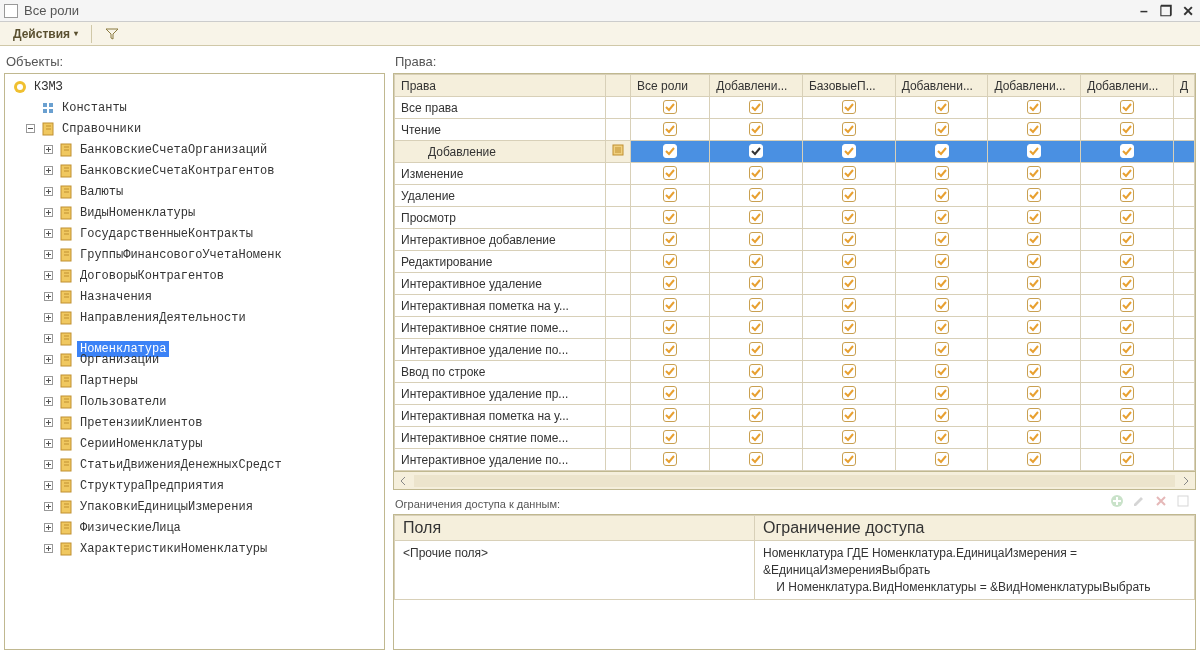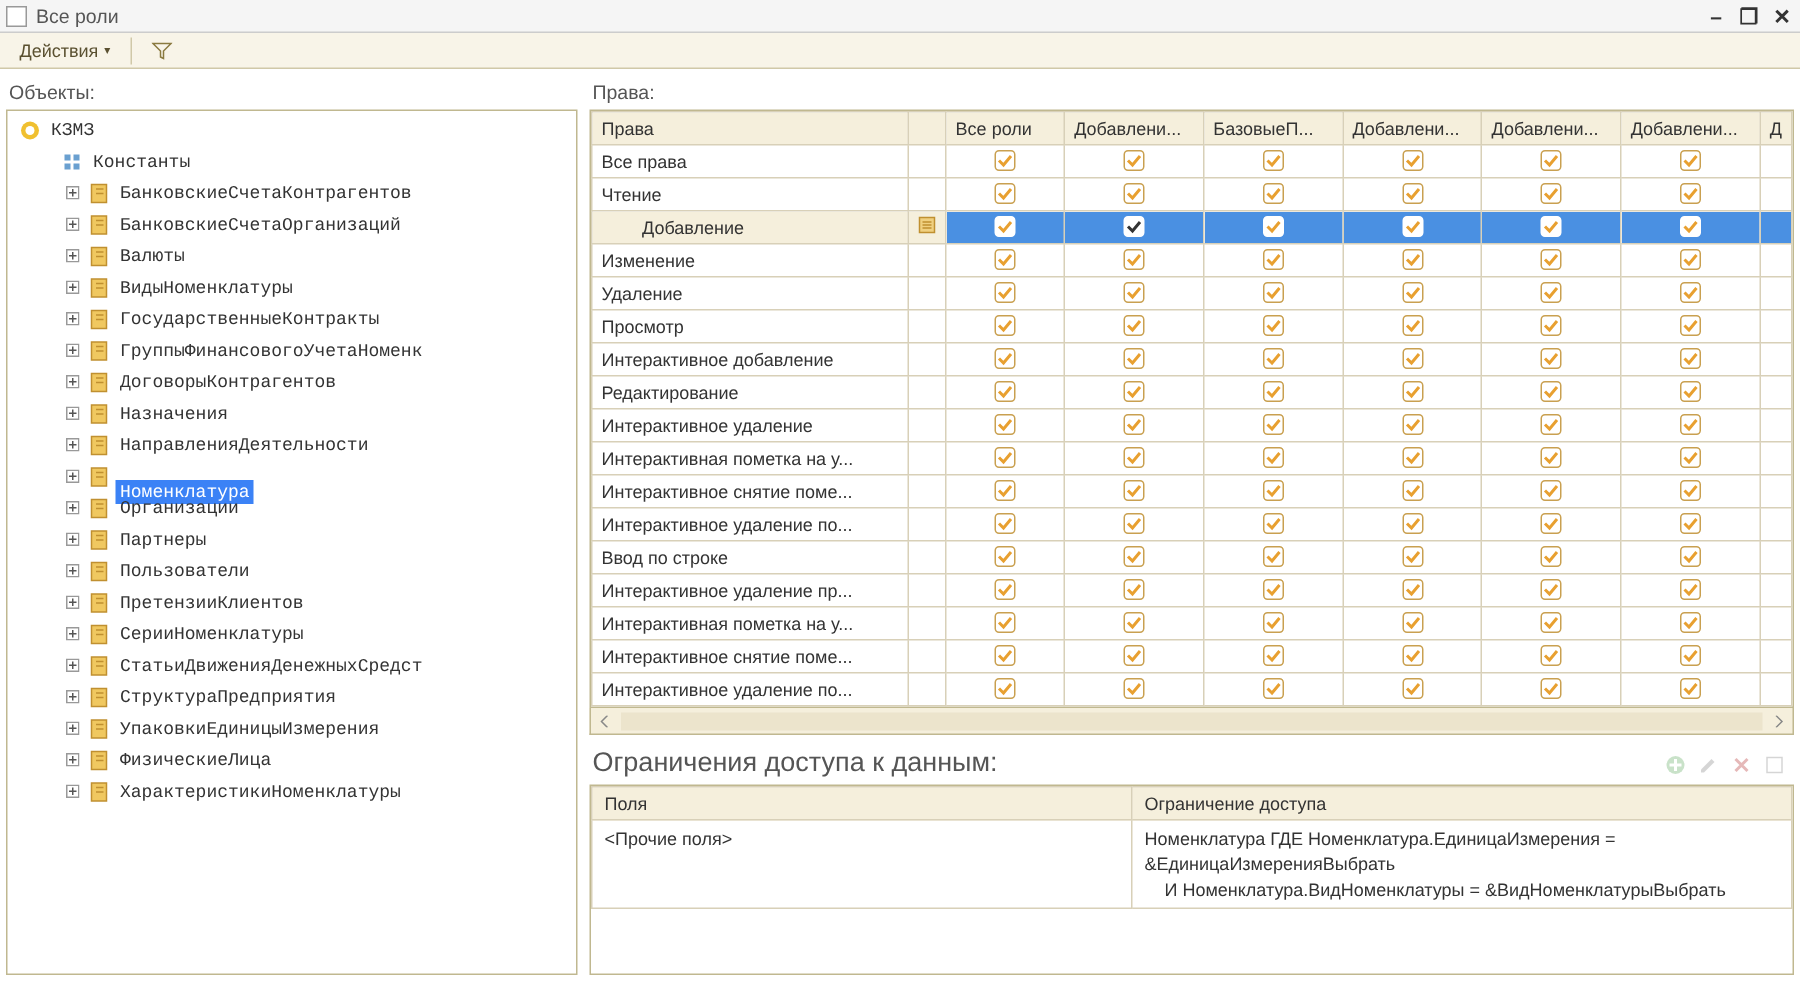--- a/index.html
+++ b/index.html
@@ -5,21 +5,21 @@
 * { box-sizing: border-box; margin: 0; padding: 0; }
 body { font-family: Arial, sans-serif; font-size: 12px; background: #fff; color: #333; width: 1200px; height: 654px; overflow: hidden; }
 
 .titlebar { height: 22px; background: #f5f5f5; border-bottom: 1px solid #ccc; display: flex; align-items: center; padding: 0 4px; }
 .titlebar-icon { width: 14px; height: 14px; background: #fff; border: 1px solid #999; margin-right: 6px; }
 .titlebar-title { flex: 1; font-size: 13px; color: #555; }
 .titlebar-btns { display: flex; gap: 6px; }
 .titlebar-btn { width: 16px; height: 16px; display: flex; align-items: center; justify-content: center; font-size: 14px; color: #333; cursor: pointer; font-weight: bold; }
 
 .toolbar { height: 24px; background: #f8f4e8; border-bottom: 1px solid #d0c8a8; display: flex; align-items: center; padding: 0 6px; gap: 6px; }
-.toolbar-btn { padding: 2px 6px; font-size: 12px; color: #5a5030; cursor: pointer; display: flex; align-items: center; gap: 2px; border: 1px solid transparent; }
+.toolbar-btn { padding: 2px 6px; font-size: 12px; color: #5a5030; cursor: pointer; display: flex; align-items: center; gap: 2px; border: 1px solid transparent; font-weight: bold; }
 .toolbar-sep { width: 1px; height: 18px; background: #d0c8a8; }
 
 .main { display: flex; height: calc(654px - 46px); }
 
 .left-pane { width: 385px; display: flex; flex-direction: column; padding: 4px 0 4px 4px; }
 .section-label { font-size: 13px; color: #555; padding: 4px 2px; }
 .tree { border: 1px solid #c0b890; background: #fff; flex: 1; overflow: auto; padding: 2px 0; }
 .tree-node { display: flex; align-items: center; height: 21px; padding-left: 4px; white-space: nowrap; font-family: Liberation Mono, monospace; }
 .tree-toggle { width: 14px; height: 14px; display: flex; align-items: center; justify-content: center; cursor: pointer; }
 .tree-toggle svg { width: 9px; height: 9px; }
@@ -43,27 +43,27 @@
 table.rights tr.selected-row td.chk-cell.first-col { background: #f5efdc !important; }
 
 .chk { width: 14px; height: 14px; border: 1px solid #c9a050; border-radius: 3px; display: inline-flex; align-items: center; justify-content: center; background: #fff; }
 .chk.orange svg { stroke: #e8a030; }
 .selected-row .chk { border-color: #fff; }
 
 .hscroll { height: 18px; border: 1px solid #c0b890; border-top: none; background: #f5efdc; display: flex; align-items: center; }
 .hscroll-btn { width: 18px; height: 16px; display: flex; align-items: center; justify-content: center; cursor: pointer; }
 .hscroll-track { flex: 1; height: 12px; background: #ece4cc; margin: 0 2px; position: relative; }
 
-.restrict-label { font-size: 18px; color: #555; padding: 8px 2px 4px; }
+.restrict-label { font-size: 11px; color: #555; padding: 8px 2px 4px; }
 .restrict-toolbar { display: flex; justify-content: flex-end; gap: 4px; padding: 0 4px 4px; }
 .restrict-icon { width: 18px; height: 18px; display: flex; align-items: center; justify-content: center; opacity: 0.4; }
 
 .restrict-table-wrap { border: 1px solid #c0b890; flex: 1; background: #fff; overflow: hidden; }
 table.restrict { border-collapse: collapse; width: 100%; table-layout: fixed; }
-table.restrict th { background: #f5efdc; text-align: left; padding: 3px 8px; border: 1px solid #d8d0b8; font-weight: normal; font-size: 12px; height: 22px; }
+table.restrict th { background: #f5efdc; text-align: left; padding: 3px 8px; border: 1px solid #d8d0b8; font-weight: normal; font-size: 16px; height: 22px; }
 table.restrict td { padding: 4px 8px; border: 1px solid #d8d0b8; vertical-align: top; font-size: 12px; line-height: 1.4; }
 </style>
 </head>
 <body>
 
 <div class="titlebar">
   <div class="titlebar-icon"></div>
   <div class="titlebar-title">Все роли</div>
   <div class="titlebar-btns">
     <div class="titlebar-btn">–</div>
@@ -104,51 +104,67 @@
     <span class="tree-icon">
             <svg width="16" height="16" viewBox="0 0 16 16">
               <rect x="3" y="3" width="4" height="4" fill="#6aa0d0"></rect>
               <rect x="9" y="3" width="4" height="4" fill="#6aa0d0"></rect>
               <rect x="3" y="9" width="4" height="4" fill="#6aa0d0"></rect>
               <rect x="9" y="9" width="4" height="4" fill="#6aa0d0"></rect>
             </svg>
           </span>
     <span class="tree-label">Константы</span>
   </div>
+        <div class="tree-node indent-1">
+    <span class="tree-toggle">
+            <svg viewBox="0 0 9 9">
+              <rect x="0.5" y="0.5" width="8" height="8" fill="#fff" stroke="#999"></rect>
+              <path d="M2 4.5 H7" stroke="#555"></path>
+            </svg>
+          </span>
+    <span class="tree-icon">
+            <svg width="16" height="16" viewBox="0 0 16 16">
+              <rect x="3" y="2" width="10" height="12" fill="#f0c860" stroke="#c09030"></rect>
+              <line x1="6" y1="5" x2="11" y2="5" stroke="#c09030"></line>
+              <line x1="6" y1="8" x2="11" y2="8" stroke="#c09030"></line>
+            </svg>
+          </span>
+    <span class="tree-label">Справочники</span>
+  </div>
+        <div class="tree-node indent-2">
+    <span class="tree-toggle">
+            <svg viewBox="0 0 9 9">
+              <rect x="0.5" y="0.5" width="8" height="8" fill="#fff" stroke="#999"></rect>
+              <path d="M2 4.5 H7 M4.5 2 V7" stroke="#555"></path>
+            </svg>
+          </span>
+    <span class="tree-icon">
+            <svg width="16" height="16" viewBox="0 0 16 16">
+              <rect x="3" y="2" width="10" height="12" fill="#f0c860" stroke="#c09030"></rect>
+              <line x1="6" y1="5" x2="11" y2="5" stroke="#c09030"></line>
+              <line x1="6" y1="8" x2="11" y2="8" stroke="#c09030"></line>
+            </svg>
+          </span>
+    <span class="tree-label">БанковскиеСчетаОрганизаций</span>
+  </div>
         <div class="tree-node indent-2">
     <span class="tree-toggle">
             <svg viewBox="0 0 9 9">
               <rect x="0.5" y="0.5" width="8" height="8" fill="#fff" stroke="#999"></rect>
               <path d="M2 4.5 H7 M4.5 2 V7" stroke="#555"></path>
             </svg>
           </span>
     <span class="tree-icon">
             <svg width="16" height="16" viewBox="0 0 16 16">
               <rect x="3" y="2" width="10" height="12" fill="#f0c860" stroke="#c09030"></rect>
               <line x1="6" y1="5" x2="11" y2="5" stroke="#c09030"></line>
               <line x1="6" y1="8" x2="11" y2="8" stroke="#c09030"></line>
             </svg>
           </span>
     <span class="tree-label">БанковскиеСчетаКонтрагентов</span>
-  </div>
-        <div class="tree-node indent-2">
-    <span class="tree-toggle">
-            <svg viewBox="0 0 9 9">
-              <rect x="0.5" y="0.5" width="8" height="8" fill="#fff" stroke="#999"></rect>
-              <path d="M2 4.5 H7 M4.5 2 V7" stroke="#555"></path>
-            </svg>
-          </span>
-    <span class="tree-icon">
-            <svg width="16" height="16" viewBox="0 0 16 16">
-              <rect x="3" y="2" width="10" height="12" fill="#f0c860" stroke="#c09030"></rect>
-              <line x1="6" y1="5" x2="11" y2="5" stroke="#c09030"></line>
-              <line x1="6" y1="8" x2="11" y2="8" stroke="#c09030"></line>
-            </svg>
-          </span>
-    <span class="tree-label">БанковскиеСчетаОрганизаций</span>
   </div>
         <div class="tree-node indent-2">
     <span class="tree-toggle">
             <svg viewBox="0 0 9 9">
               <rect x="0.5" y="0.5" width="8" height="8" fill="#fff" stroke="#999"></rect>
               <path d="M2 4.5 H7 M4.5 2 V7" stroke="#555"></path>
             </svg>
           </span>
     <span class="tree-icon">
             <svg width="16" height="16" viewBox="0 0 16 16">

